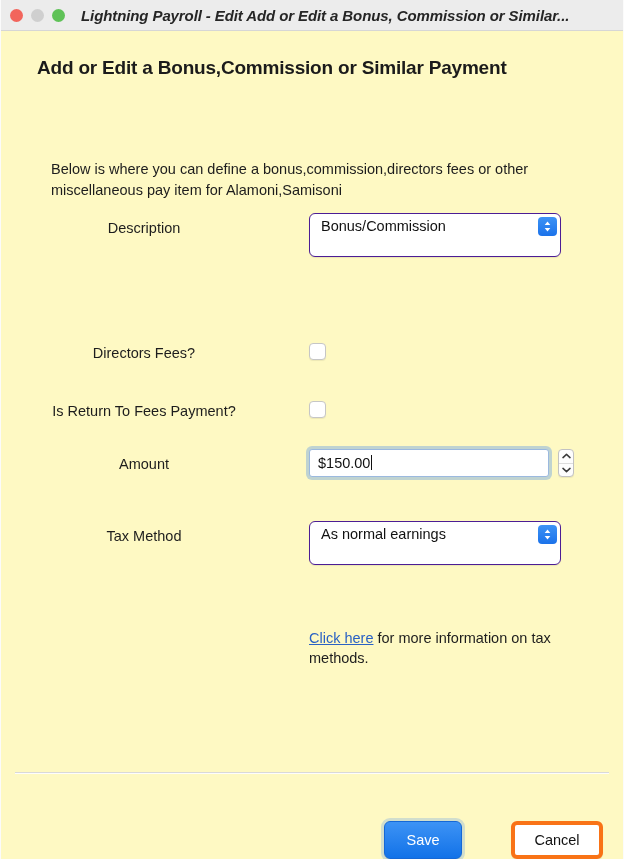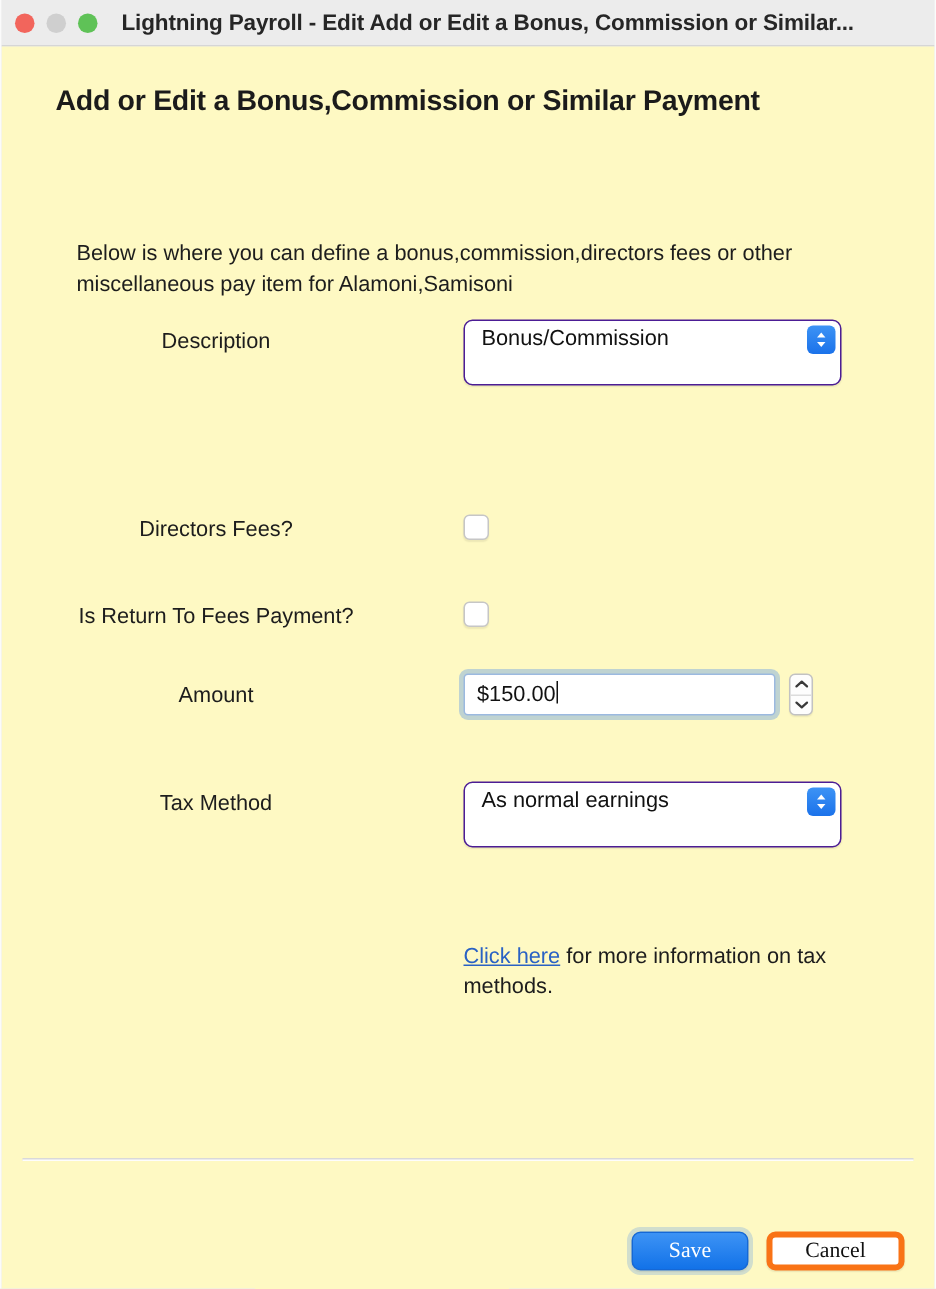--- a/index.html
+++ b/index.html
@@ -56,20 +56,21 @@
     flex: 1;
     text-align: left;
     padding-left: 16px;
     padding-right: 10px;
     font-size: 15px;
     font-weight: bold;
     color: #262626;
     letter-spacing: -0.1px;
     white-space: nowrap;
     overflow: hidden;
+    font-style: italic;
   }
 
   
   .content {
     position: relative;
     height: 828px;
     background: #fef9c3;
   }
 
   .page-title {
@@ -172,21 +173,21 @@
   }
 
   
   .field-wrap {
     position: relative;
     display: flex;
     align-items: flex-start;
   }
   .textfield {
     position: relative;
-    width: 208px;
+    width: 240px;
     height: 28px;
     background: #ffffff;
     border: 1px solid #9bb9df;
     border-radius: 3px;
     box-sizing: border-box;
     box-shadow: 0 0 0 3px rgba(106,160,228,0.42);
   }
   .textfield .tval {
     position: absolute;
     left: 8px;
@@ -252,29 +253,30 @@
 
   
   .footer {
     position: absolute;
     right: 20px;
     top: 790px;
     display: flex;
     gap: 12px;
   }
   .btn {
-    font-family: Liberation Serif, serif;
-    font-size: 14.5px;
-    height: 26px;
+    font-family: Liberation Sans, sans-serif;
+    font-size: 14.5px;
+    height: 38px;
     border-radius: 6px;
     box-sizing: border-box;
     display: flex;
     align-items: center;
     justify-content: center;
     cursor: default;
+    margin-left: 37px;
   }
   .btn.primary {
     width: 78px;
     background: linear-gradient(#3d93f5, #1272e8);
     border: 1px solid #1568d6;
     color: #ffffff;
     box-shadow: 0 0 0 3px rgba(106,160,228,0.30), 0 1px 1px rgba(0,0,0,0.10);
   }
   .btn.secondary {
     width: 92px;

